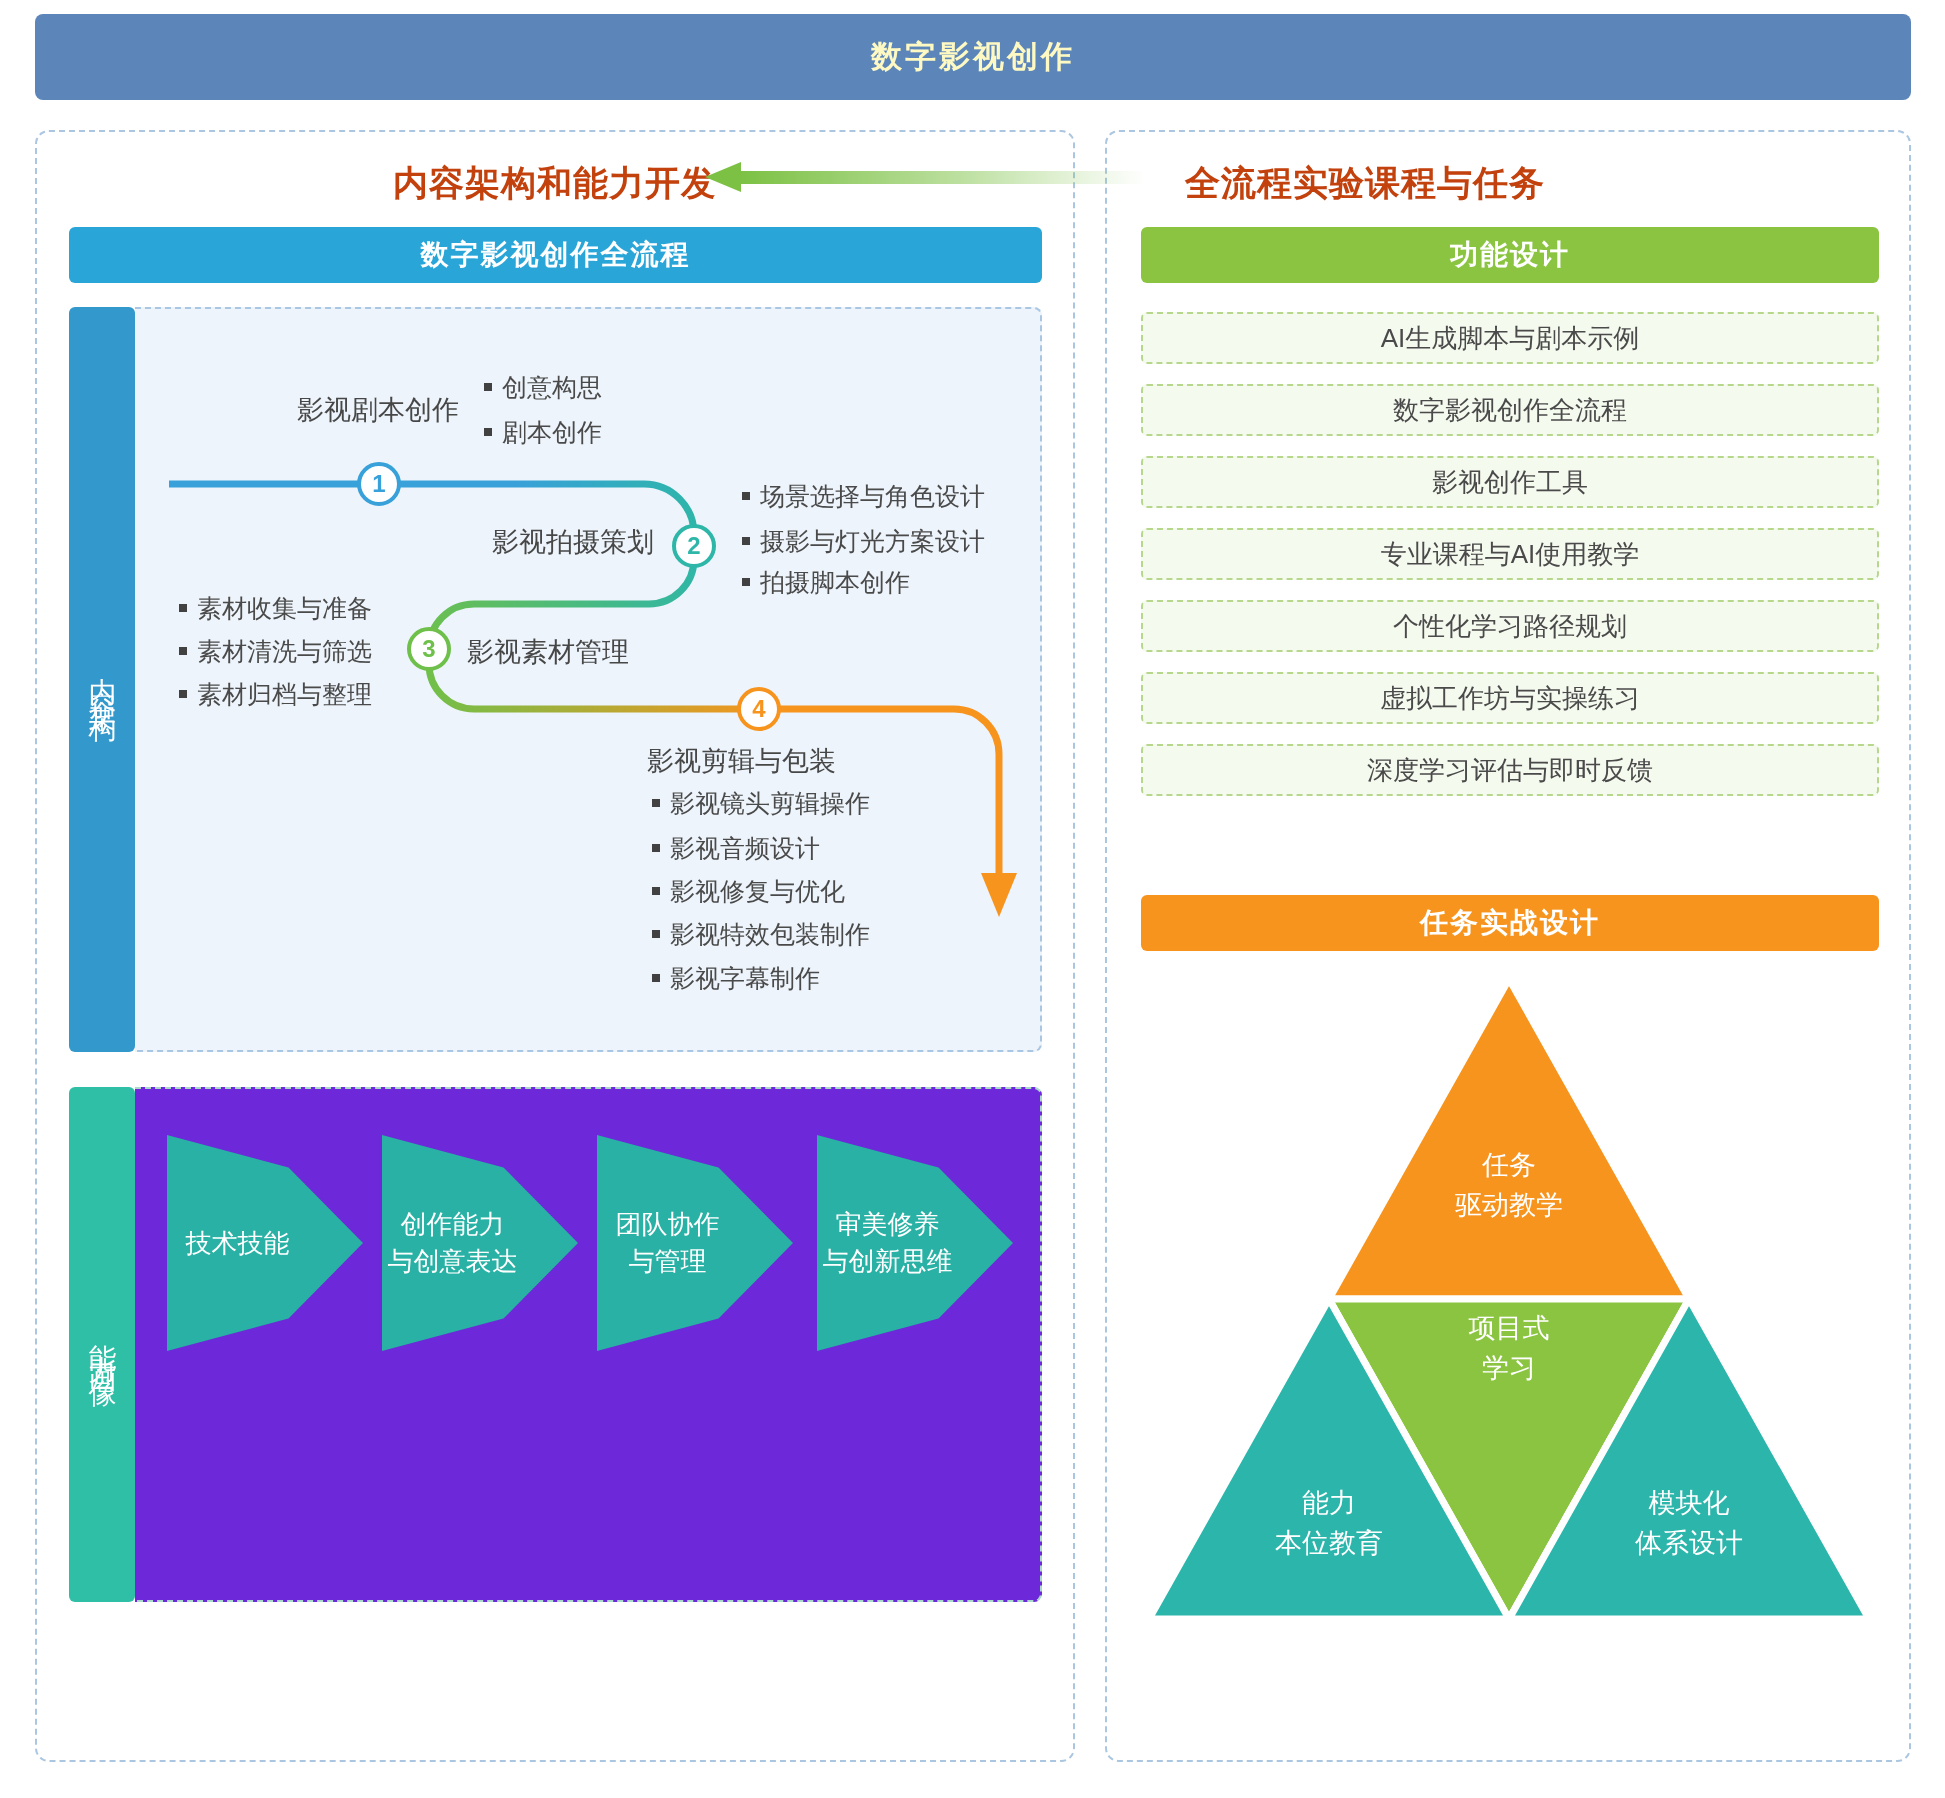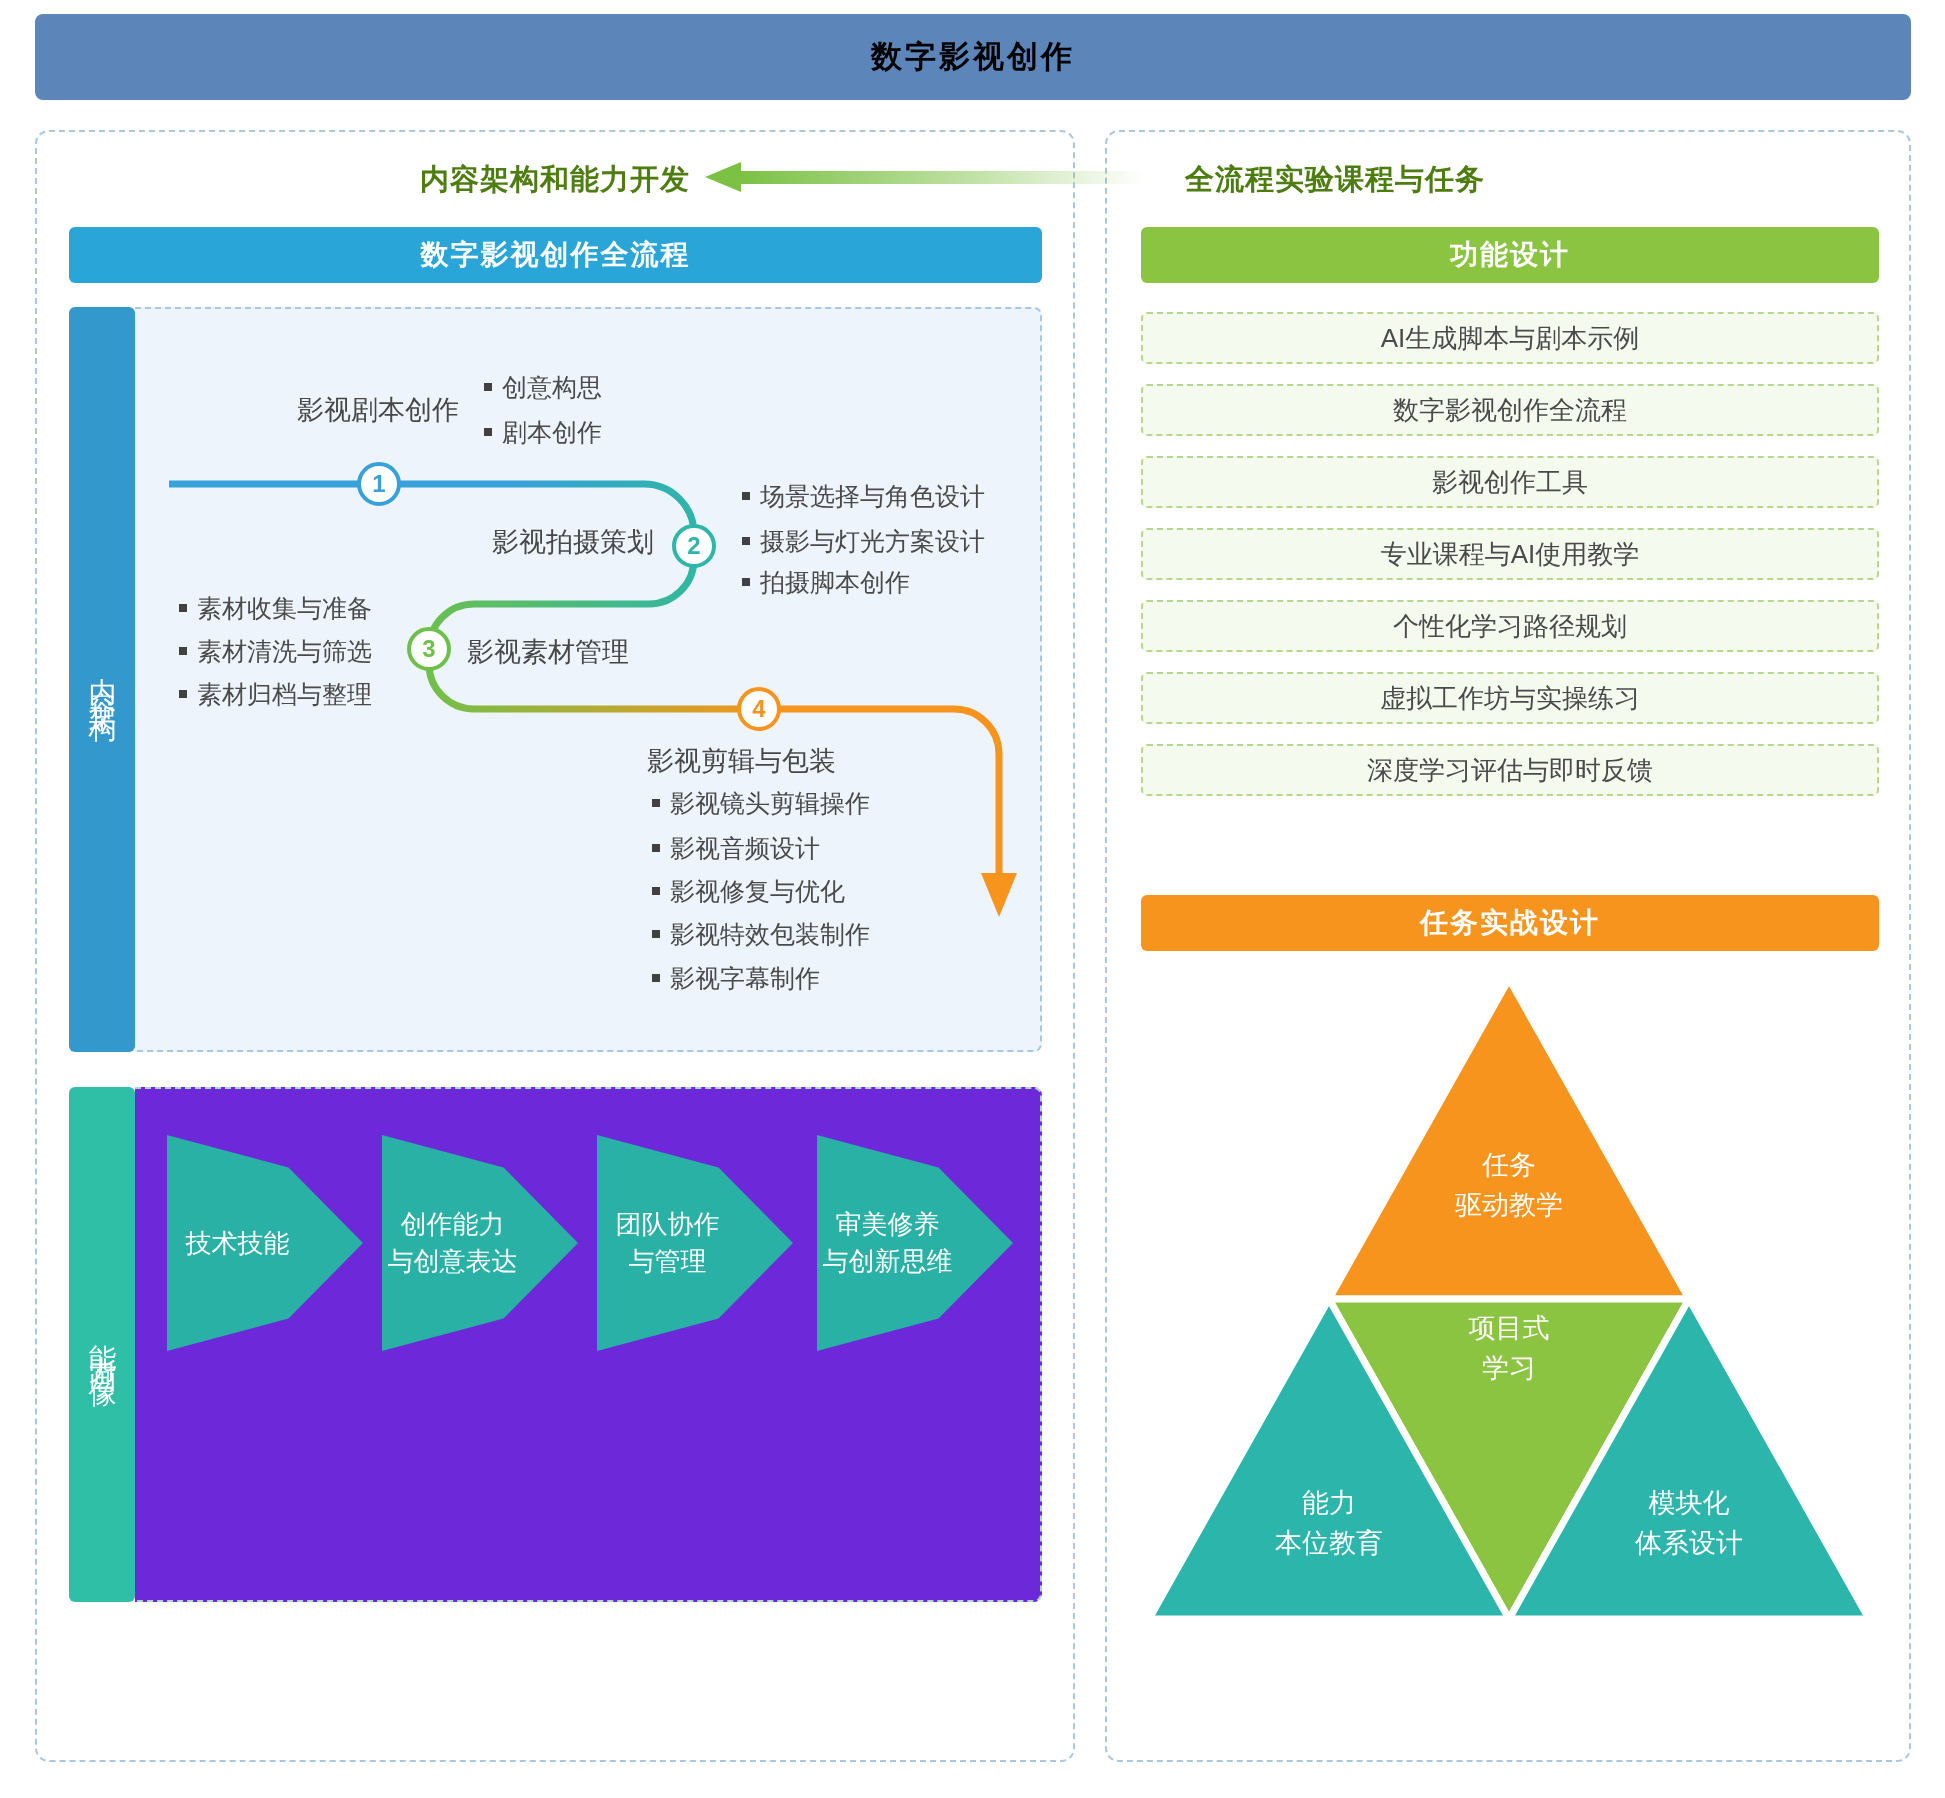--- a/index.html
+++ b/index.html
@@ -10,29 +10,29 @@
     font-family: "Liberation Sans", "DejaVu Sans", sans-serif;
     color: #4a4a4a;
   }
   .abs { position: absolute; }
 
   
   .top-bar {
     left: 35px; top: 14px; width: 1876px; height: 86px;
     background: var(--header-bar, #5c86ba); border-radius: 8px;
     display: flex; align-items: center; justify-content: center;
-    color: #000000; font-size: 31px; font-weight: 600; letter-spacing: 3px;
+    color: #fef9c3; font-size: 31px; font-weight: 600; letter-spacing: 3px;
   }
 
   
   .panel { border: 2px dashed #aac6e0; border-radius: 14px; }
   .left-panel  { left: 35px;   top: 130px; width: 1040px; height: 1632px; }
   .right-panel { left: 1105px; top: 130px; width: 806px;  height: 1632px; }
 
-  .panel-title { font-size: 29px; font-weight: 600; color: #4d7c0f; letter-spacing: 1px; white-space: nowrap; }
+  .panel-title { font-size: 35px; font-weight: 600; color: #c2410c; letter-spacing: 1px; white-space: nowrap; }
 
   
   .flow-arrow { left: 705px; top: 162px; width: 440px; height: 30px; display: flex; align-items: center; z-index: 5; }
   .arrow-head { width: 0; height: 0; border-top: 15px solid transparent; border-bottom: 15px solid transparent;
                 border-right: 36px solid var(--arrow-green, #7cc144); }
   .arrow-shaft { flex: 1; height: 13px;
                  background: linear-gradient(to right, var(--arrow-green, #7cc144) 0%, rgba(124,193,68,.5) 55%, rgba(124,193,68,0) 100%); }
 
   
   .bar-header {

